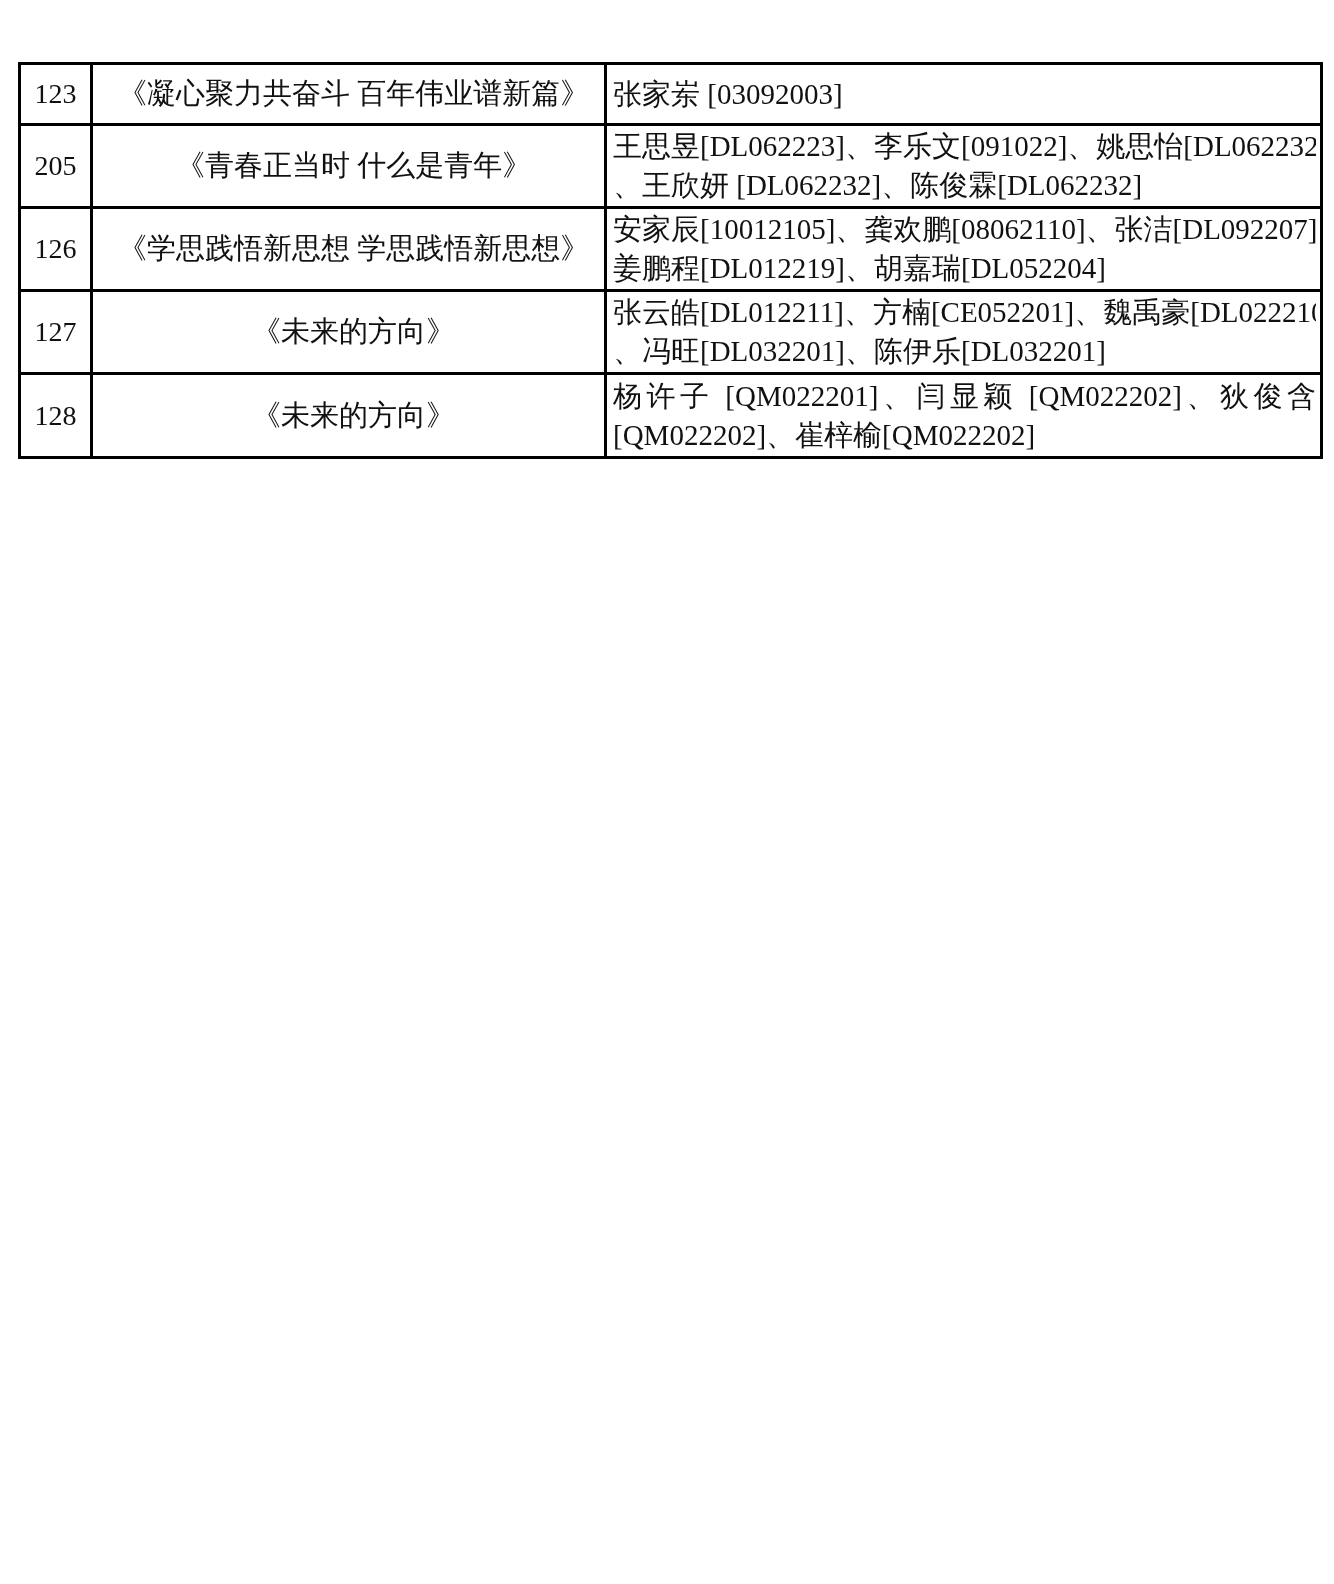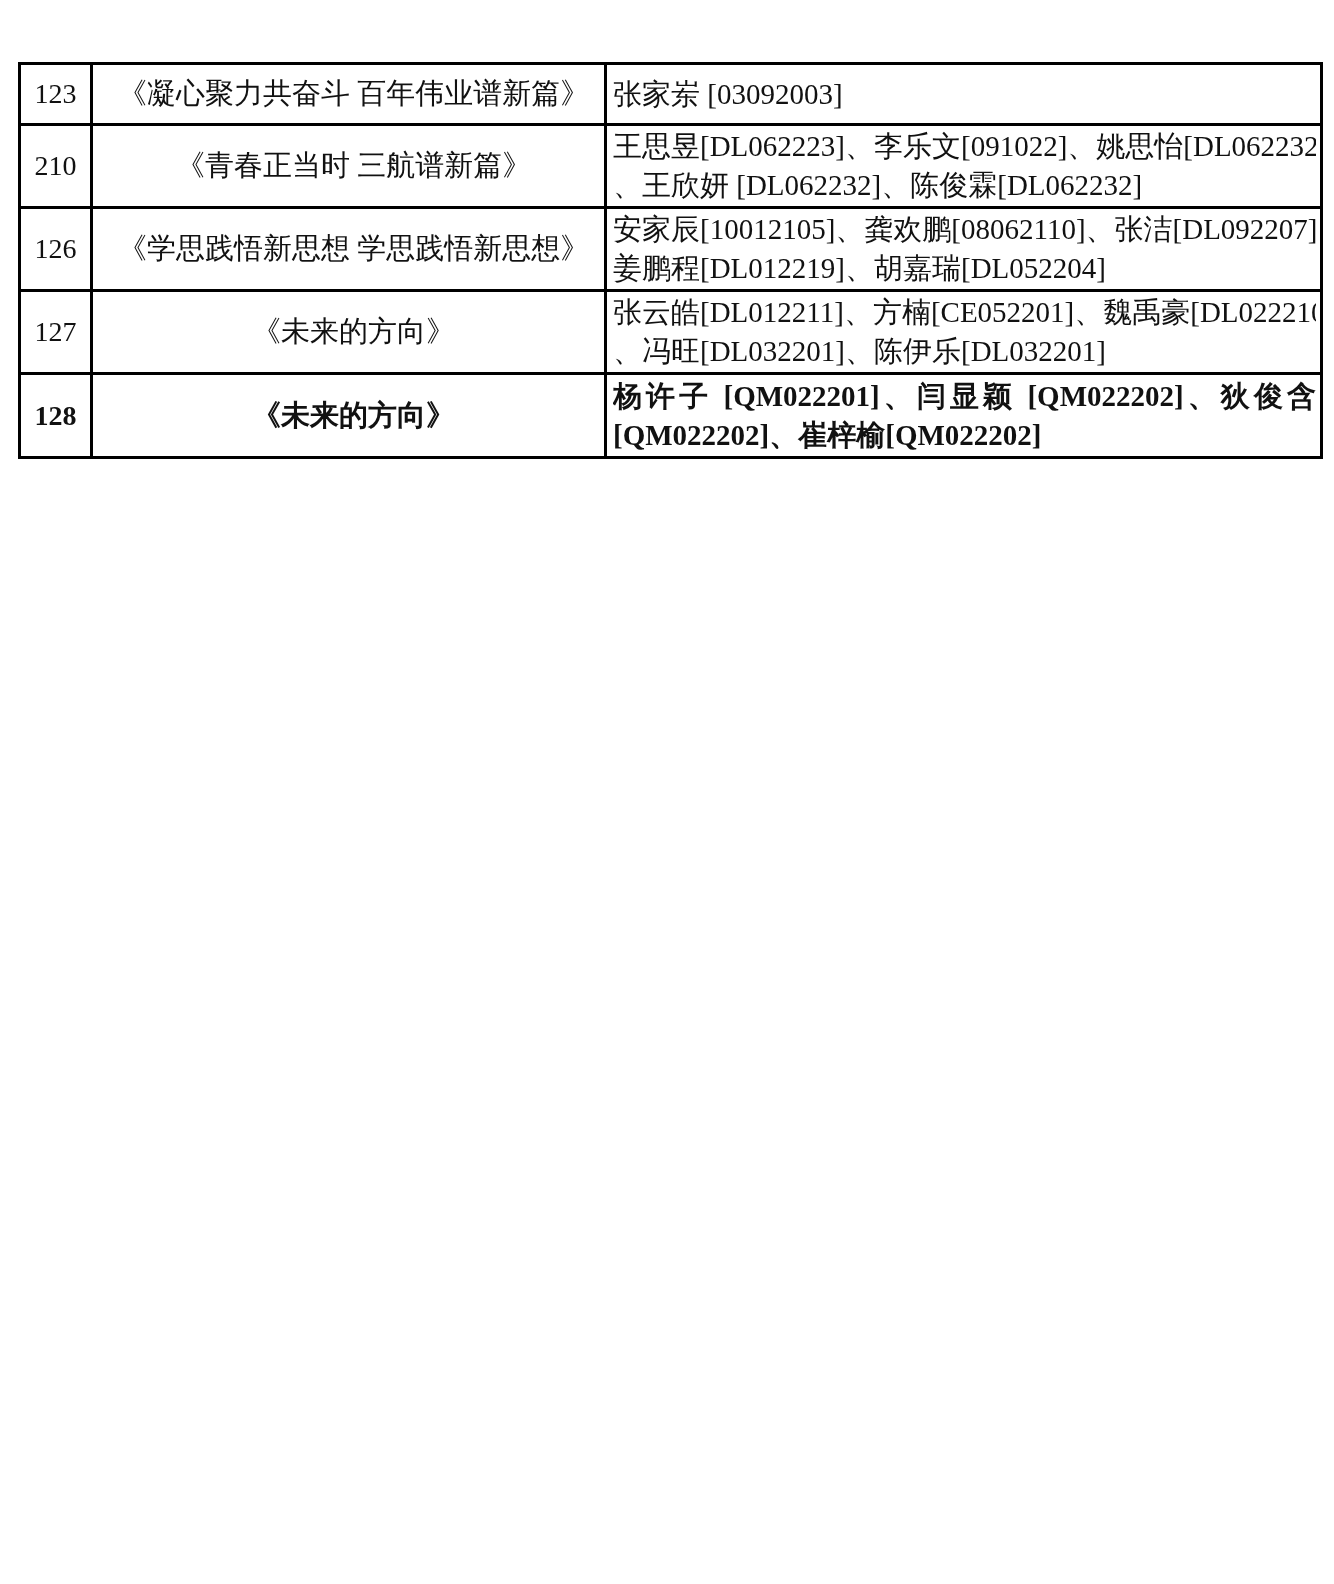--- a/index.html
+++ b/index.html
@@ -31,21 +31,21 @@
   }
   col.c-num   { width: 72px; }
   col.c-title { width: 514px; }
   col.c-auth  { width: 716px; }
 
   tr.r1 { height: 61px; }
   tr.r2 { height: 81px; }
   tr.r3 { height: 81px; }
   tr.r4 { height: 80px; }
   tr.r5 { height: 81px; }
-  tr.r6 { height: 84px; font-weight: bold; }
+  tr.r6 { height: 84px; }
 
   td.num {
     text-align: center;
     font-size: 28px;
   }
   td.title {
     padding-left: 10px;
     white-space: nowrap;
     text-align: center;
   }
@@ -75,22 +75,22 @@
   </colgroup>
   <tbody>
     <tr class="r1">
       <td class="num">123</td>
       <td class="title">《凝心聚力共奋斗 百年伟业谱新篇》</td>
       <td class="authors">
         <span class="aline">张家岽 [03092003]</span>
       </td>
     </tr>
     <tr class="r3">
-      <td class="num">210</td>
-      <td class="title">《青春正当时 三航谱新篇》</td>
+      <td class="num">205</td>
+      <td class="title">《青春正当时 什么是青年》</td>
       <td class="authors">
         <span class="aline just">王思昱[DL062223]、李乐文[091022]、姚思怡[DL062232]</span>
         <span class="aline">、王欣妍 [DL062232]、陈俊霖[DL062232]</span>
       </td>
     </tr>
     <tr class="r4">
       <td class="num">126</td>
       <td class="title">《学思践悟新思想 学思践悟新思想》</td>
       <td class="authors">
         <span class="aline just">安家辰[10012105]、龚欢鹏[08062110]、张洁[DL092207]、</span>

